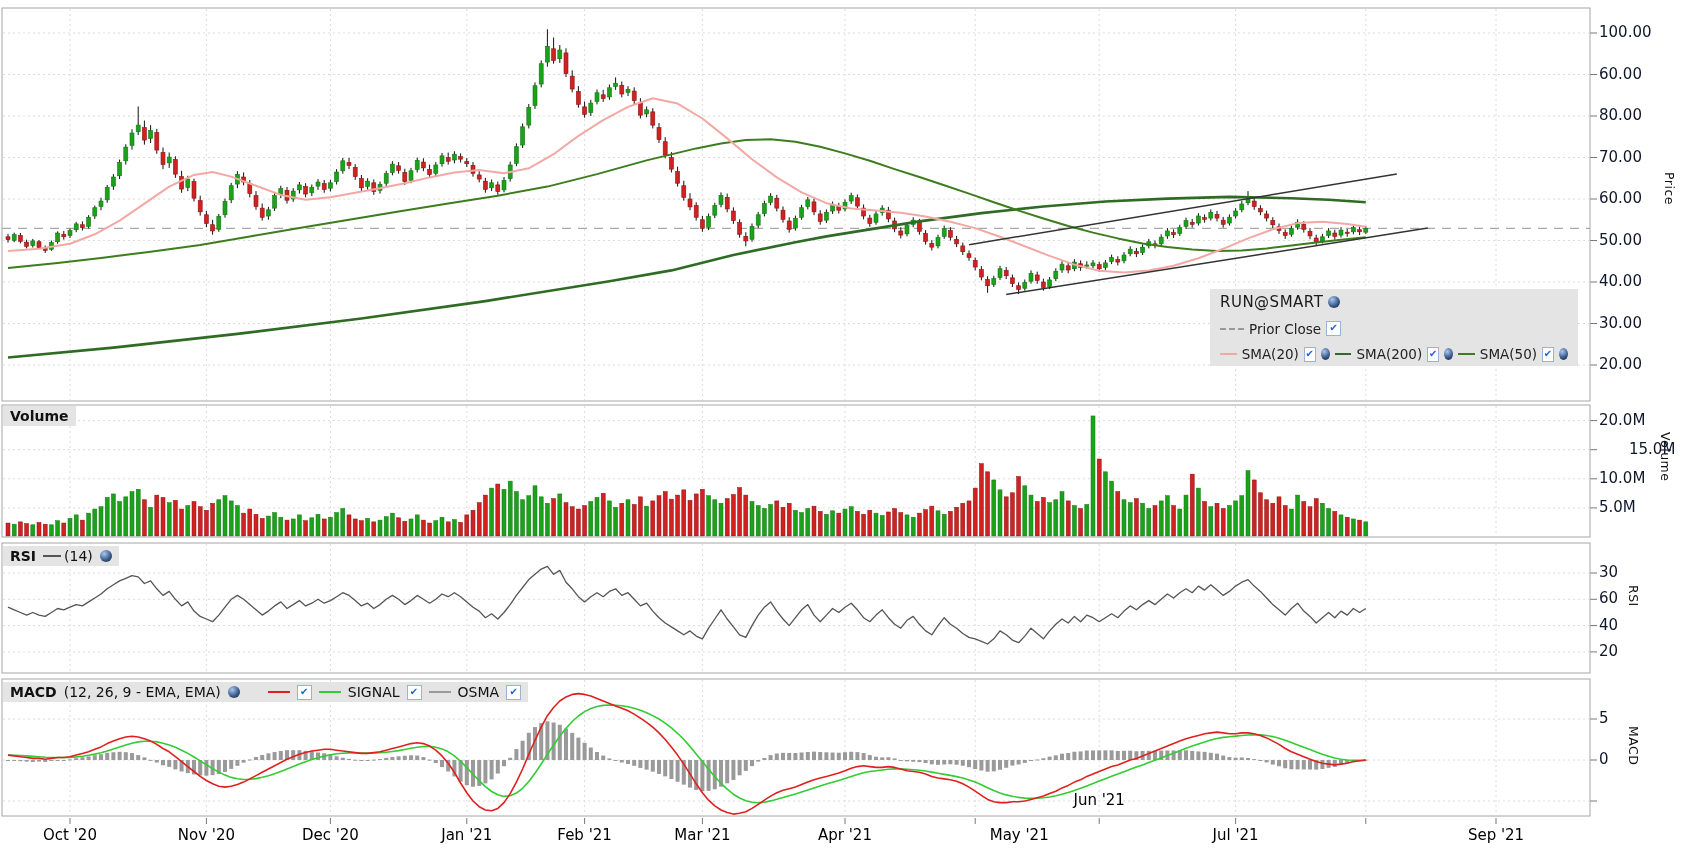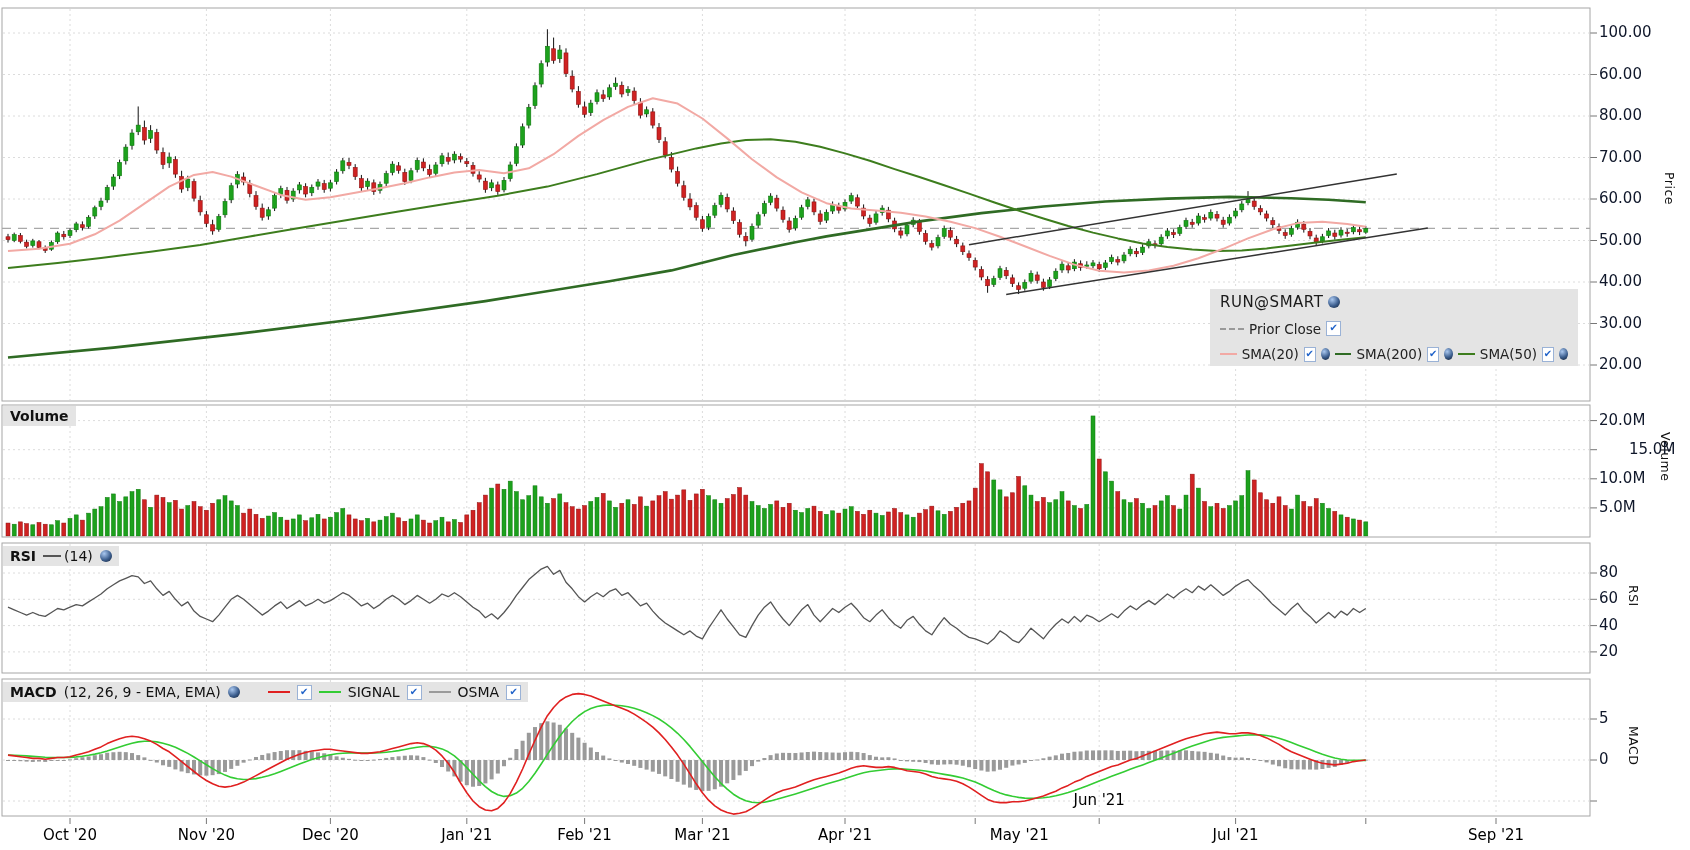--- a/index.html
+++ b/index.html
@@ -1098,19 +1098,19 @@
     <span class="tick-label" style="left: 1599px; top: 147.5px;">70.00</span>
     <span class="tick-label" style="left: 1599px; top: 189px;">60.00</span>
     <span class="tick-label" style="left: 1599px; top: 230.5px;">50.00</span>
     <span class="tick-label" style="left: 1599px; top: 272px;">40.00</span>
     <span class="tick-label" style="left: 1599px; top: 313.5px;">30.00</span>
     <span class="tick-label" style="left: 1599px; top: 355px;">20.00</span>
     <span class="tick-label" style="left: 1599px; top: 410.6px;">20.0M</span>
     <span class="tick-label" style="left: 1599px; top: 439.7px; margin-left: 30px;">15.0M</span>
     <span class="tick-label" style="left: 1599px; top: 468.8px;">10.0M</span>
     <span class="tick-label" style="left: 1599px; top: 497.9px;">5.0M</span>
-    <span class="tick-label" style="left: 1599px; top: 563px;">80</span>
+    <span class="tick-label" style="left: 1599px; top: 563px;">30</span>
     <span class="tick-label" style="left: 1599px; top: 589.3px;">60</span>
     <span class="tick-label" style="left: 1599px; top: 615.6px;">40</span>
     <span class="tick-label" style="left: 1599px; top: 641.9px;">20</span>
     <span class="tick-label" style="left: 1599px; top: 709px;">5</span>
     <span class="tick-label" style="left: 1599px; top: 750px;">0</span>
   </div>
 
 </body></html>

